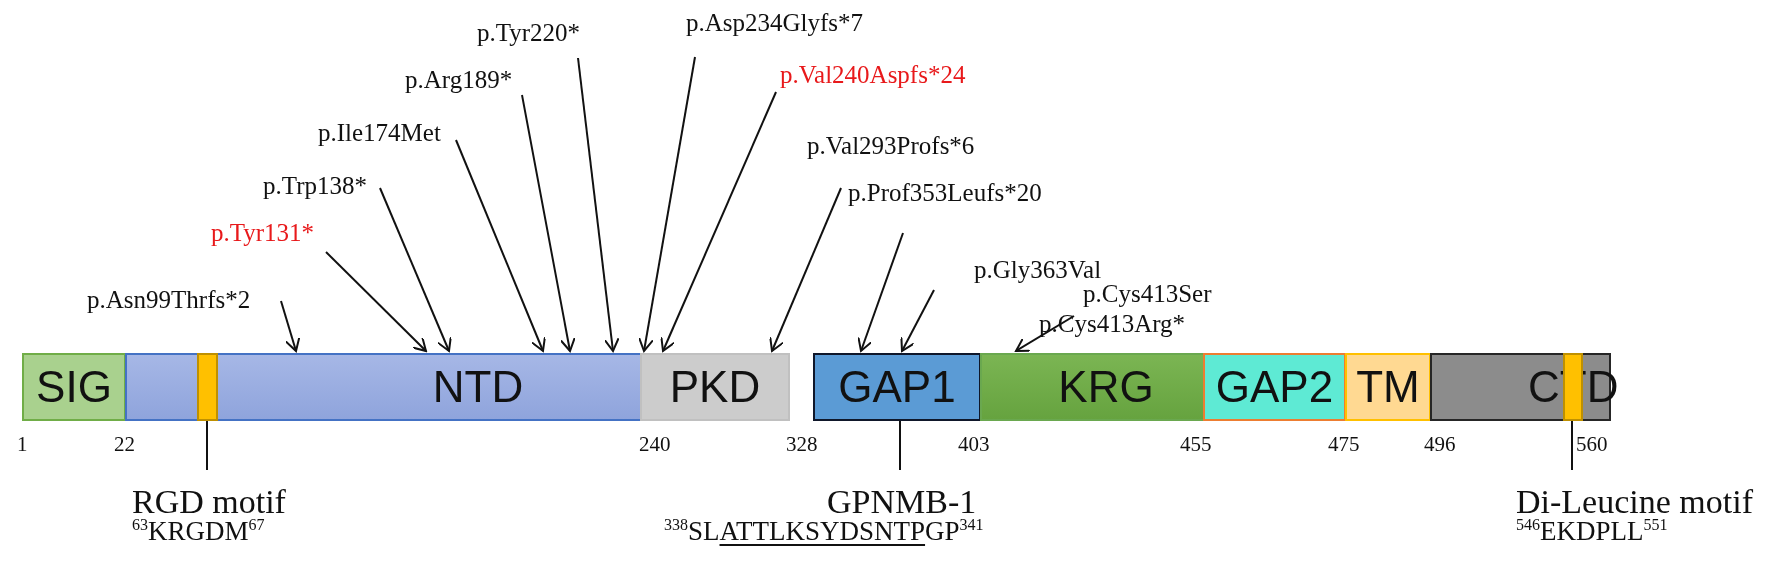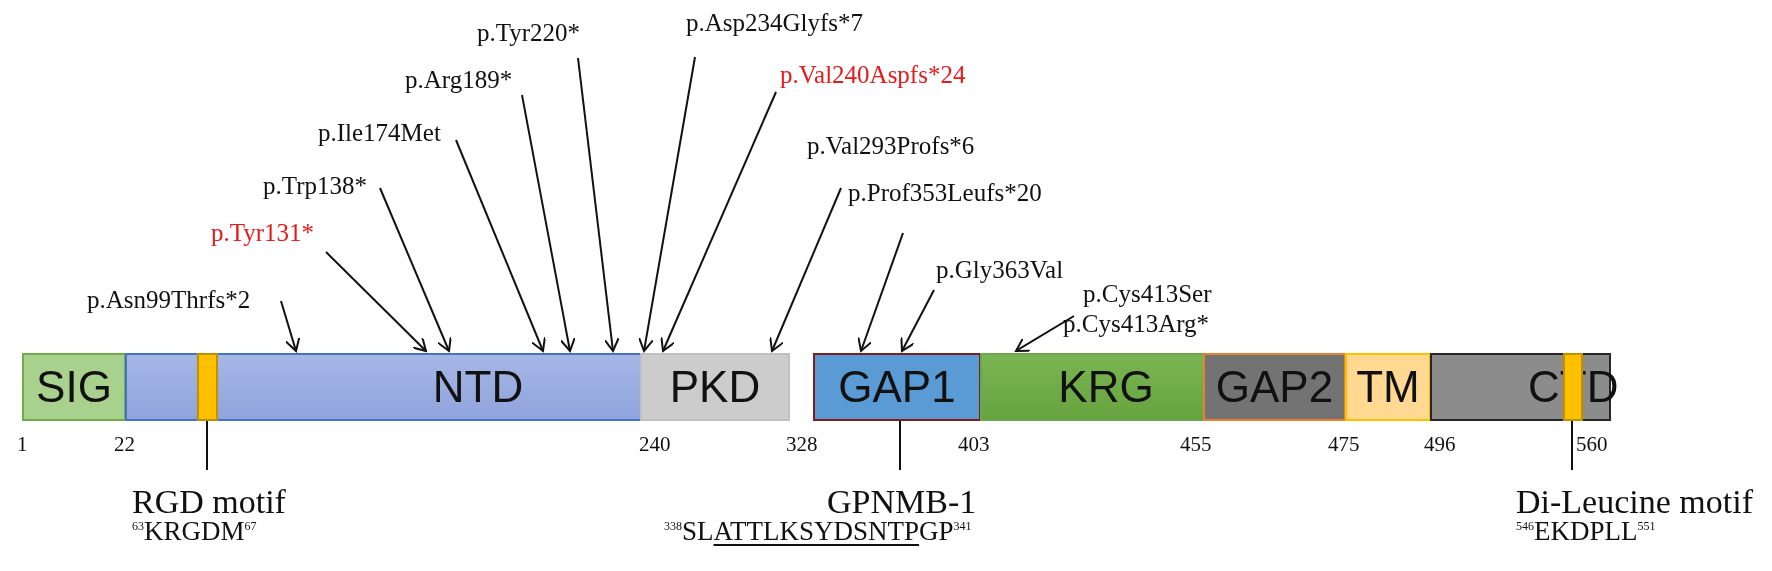--- a/index.html
+++ b/index.html
@@ -3,46 +3,46 @@
 <meta charset="utf-8">
 <style>
   html, body { margin:0; padding:0; background:#ffffff; }
   body { width:1772px; height:571px; position:relative; overflow:hidden; font-family:"Liberation Serif", serif; color:#111; }
   .domain { position:absolute; top:353px; height:68px; box-sizing:border-box; display:flex; align-items:center; justify-content:center; font-family:"Liberation Sans", sans-serif; font-size:44px; color:#111; }
   .mut { position:absolute; font-size:25px; white-space:nowrap; line-height:1; }
   .mut.red { color:#e8191b; }
   .pos { position:absolute; top:434px; font-size:21px; line-height:1; white-space:nowrap; }
   .motif-title { position:absolute; font-size:34px; line-height:1; white-space:nowrap; }
   .motif-seq { position:absolute; font-size:27px; line-height:1; white-space:nowrap; }
-  .motif-seq sup { font-size:12px; vertical-align:super; line-height:0; }
+  .motif-seq sup { font-size:16px; vertical-align:super; line-height:0; }
   .ul { text-decoration:underline; text-underline-offset:4px; }
   svg.arrows { position:absolute; left:0; top:0; }
 </style>
 </head>
 <body>
 
 <div>
   <div class="domain" style="left:22px;width:104px;background:#a9d18e;border:2px solid #70ad47;">
       <span>SIG</span>
     </div>
   <div class="domain" style="left:125px;width:540px;background:linear-gradient(#a6b7e6,#8fa4dc);border:2px solid #4472c4;border-right:none;"></div>
   <div class="domain" style="left:218px;width:520px;background:transparent;">
       <span>NTD</span>
     </div>
   <div class="domain" style="left:197px;width:21px;background:#ffc000;border:2px solid #bf9000;"></div>
   <div class="domain" style="left:640px;width:150px;background:#cccccc;border:2px solid #c0c0c0;">
       <span>PKD</span>
     </div>
-  <div class="domain" style="left:813px;width:168px;background:#5b9bd5;border:2px solid #7f1d1d;">
+  <div class="domain" style="left:813px;width:168px;background:#5b9bd5;border:2px solid #0f172a;">
       <span>GAP1</span>
     </div>
   <div class="domain" style="left:980px;width:252px;background:linear-gradient(#7bb553,#66a33f);border:2px solid #6aa84f;">
       <span>KRG</span>
     </div>
-  <div class="domain" style="left:1203px;width:143px;background:#737373;border:2px solid #ed7d31;">
+  <div class="domain" style="left:1203px;width:143px;background:#5eead4;border:2px solid #ed7d31;">
       <span>GAP2</span>
     </div>
   <div class="domain" style="left:1345px;width:86px;background:#ffd992;border:2px solid #ffc000;">
       <span>TM</span>
     </div>
   <div class="domain" style="left:1430px;width:181px;background:#8c8c8c;border:2px solid #262626;justify-content:flex-start;padding-left:96px;">
       <span>CTD</span>
     </div>
   <div class="domain" style="left:1563px;width:20px;background:#ffc000;border:2px solid #bf9000;"></div>
 </div>
@@ -77,23 +77,23 @@
 <span class="mut" style="left:87px;top:267px;margin-top:20px;">p.Asn99Thrfs*2</span>
 <span class="mut red" style="left:211px;top:220px;">p.Tyr131*</span>
 <span class="mut" style="left:263px;top:173px;">p.Trp138*</span>
 <span class="mut" style="left:318px;top:120px;">p.Ile174Met</span>
 <span class="mut" style="left:405px;top:67px;">p.Arg189*</span>
 <span class="mut" style="left:477px;top:20px;">p.Tyr220*</span>
 <span class="mut" style="left:686px;top:10px;">p.Asp234Glyfs*7</span>
 <span class="mut red" style="left:780px;top:62px;">p.Val240Aspfs*24</span>
 <span class="mut" style="left:807px;top:133px;">p.Val293Profs*6</span>
 <span class="mut" style="left:848px;top:180px;">p.Prof353Leufs*20</span>
-<span class="mut" style="left:936px;top:257px;">p.Gly363Val</span>
+<span class="mut" style="left:974px;top:257px;">p.Gly363Val</span>
 <span class="mut" style="left:1083px;top:281px;">p.Cys413Ser</span>
-<span class="mut" style="left:1063px;top:311px;">p.Cys413Arg*</span>
+<span class="mut" style="left:1039px;top:311px;">p.Cys413Arg*</span>
 
 <span class="pos" style="left:17px;">1</span>
 <span class="pos" style="left:114px;">22</span>
 <span class="pos" style="left:639px;">240</span>
 <span class="pos" style="left:786px;">328</span>
 <span class="pos" style="left:958px;">403</span>
 <span class="pos" style="left:1180px;">455</span>
 <span class="pos" style="left:1328px;">475</span>
 <span class="pos" style="left:1424px;">496</span>
 <span class="pos" style="left:1576px;">560</span>

